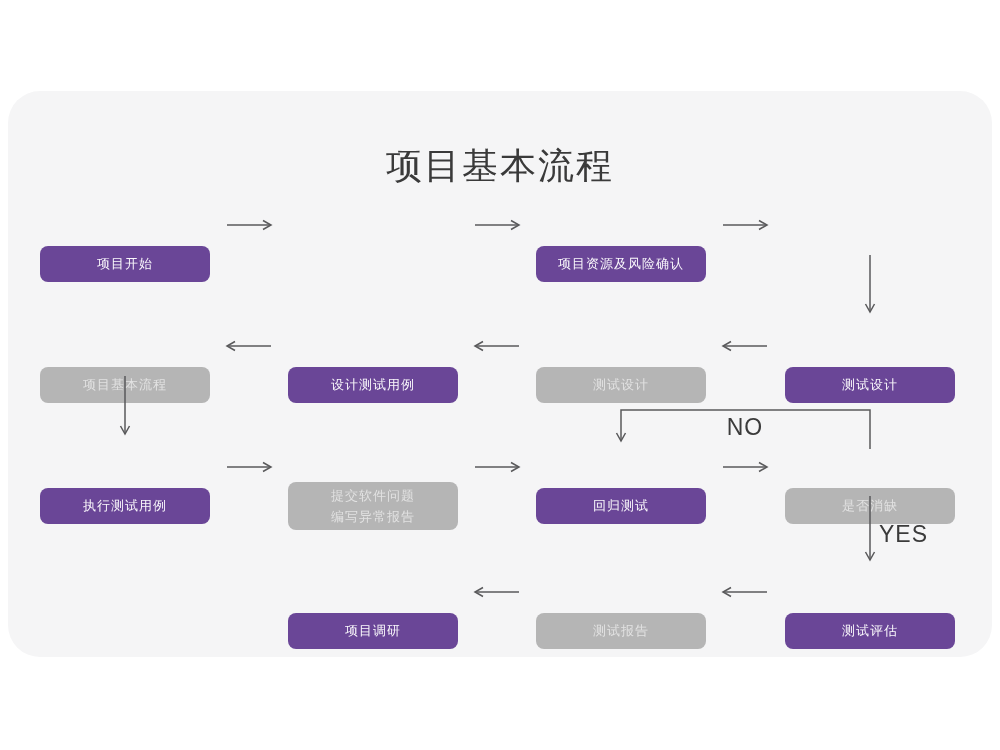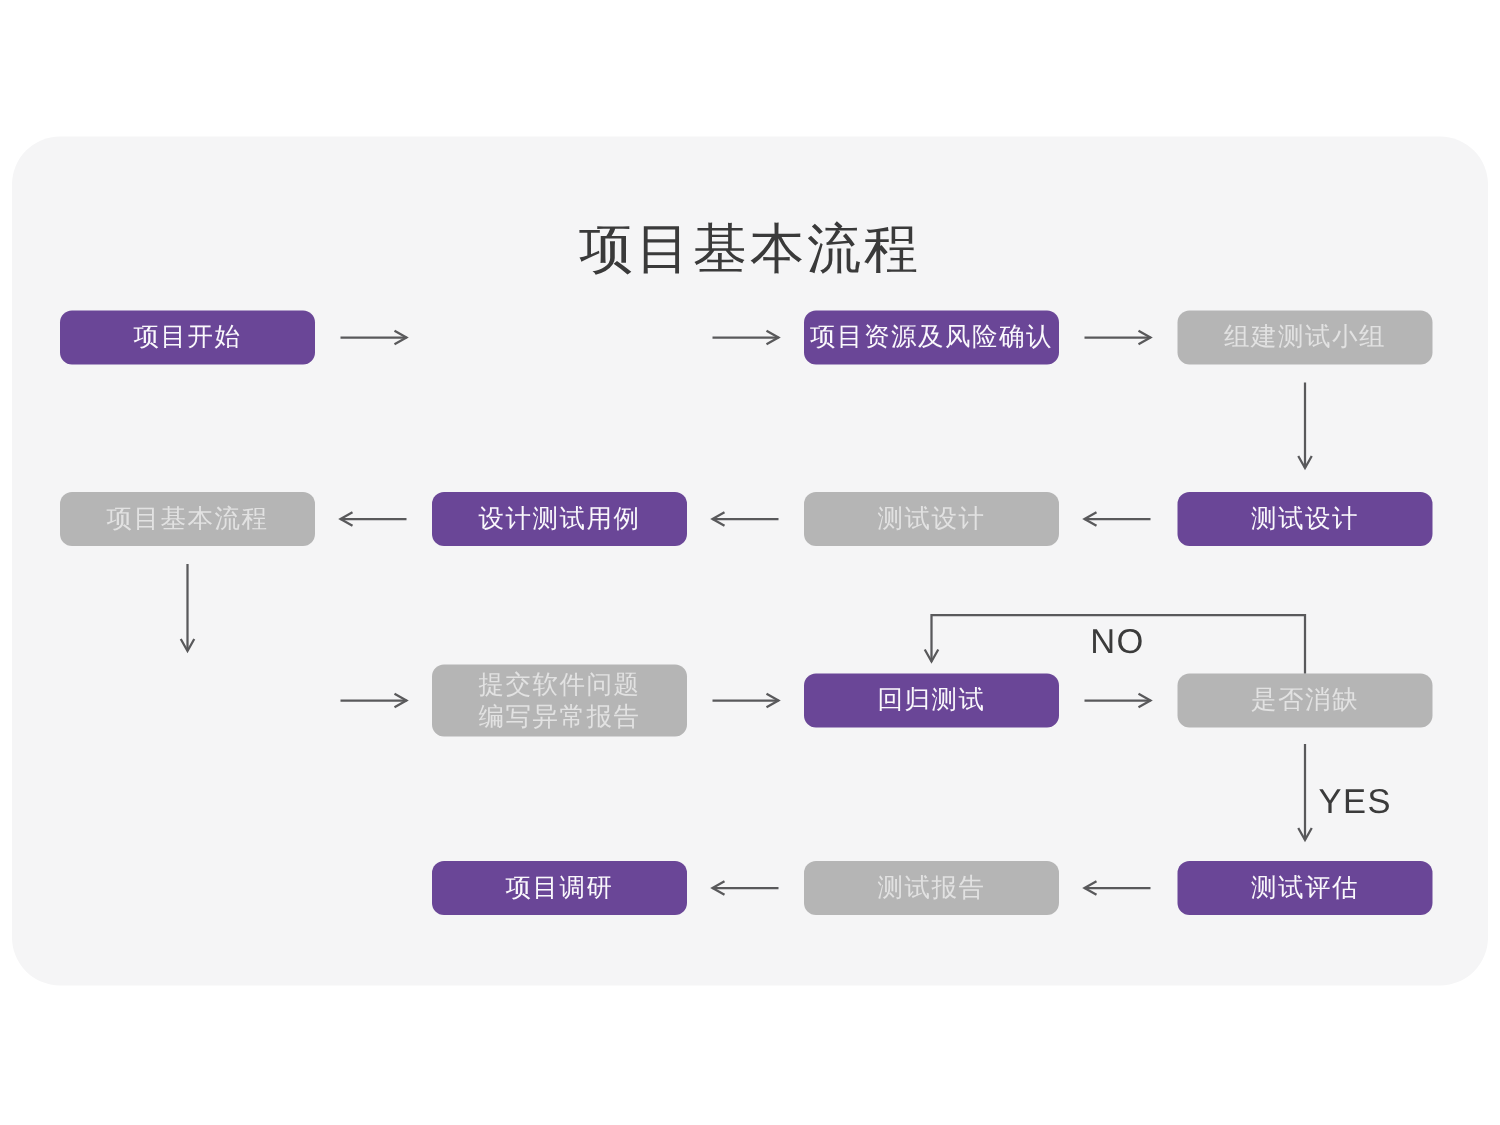--- a/index.html
+++ b/index.html
@@ -37,25 +37,26 @@
   }
   .node {
     position: absolute;
     width: 170px;
     height: 36px;
     border-radius: 8px;
     display: flex;
     flex-direction: column;
     align-items: center;
     justify-content: center;
-    font-size: 17px;
+    font-size: 13px;
     letter-spacing: 1px;
     white-space: nowrap;
     text-align: center;
     line-height: 22px;
+    margin-top: 39px;
   }
   .node.purple {
     background: #6a4697;
     color: #faf8fc;
   }
   .node.gray {
     background: #b5b5b5;
     color: #e2e2e2;
   }
   .node.two-line {
@@ -95,27 +96,27 @@
 </head>
 <body>
 
 <div class="stage">
   <div class="panel"></div>
 
   <div class="title">项目基本流程</div>
 
   <div class="node purple" style="left:40px;top:207px">项目开始</div>
   <div class="node purple" style="left:536px;top:207px">项目资源及风险确认</div>
-  <div class="node gray" style="left:785px;top:207px">组建测试小组</div>
 
   <div class="node gray" style="left:40px;top:328px">项目基本流程</div>
   <div class="node purple" style="left:288px;top:328px">设计测试用例</div>
   <div class="node gray" style="left:536px;top:328px">测试设计</div>
   <div class="node purple" style="left:785px;top:328px">测试设计</div>
 
+  <div class="node purple" style="left:40px;top:449px">执行测试用例</div>
   <div class="node gray two-line" style="left:288px;top:443px">
     <span>提交软件问题</span>
     <span>编写异常报告</span>
   </div>
   <div class="node purple" style="left:536px;top:449px">回归测试</div>
   <div class="node gray" style="left:785px;top:449px">是否消缺</div>
 
   <div class="node purple" style="left:288px;top:574px">项目调研</div>
   <div class="node gray" style="left:536px;top:574px">测试报告</div>
   <div class="node purple" style="left:785px;top:574px">测试评估</div>

